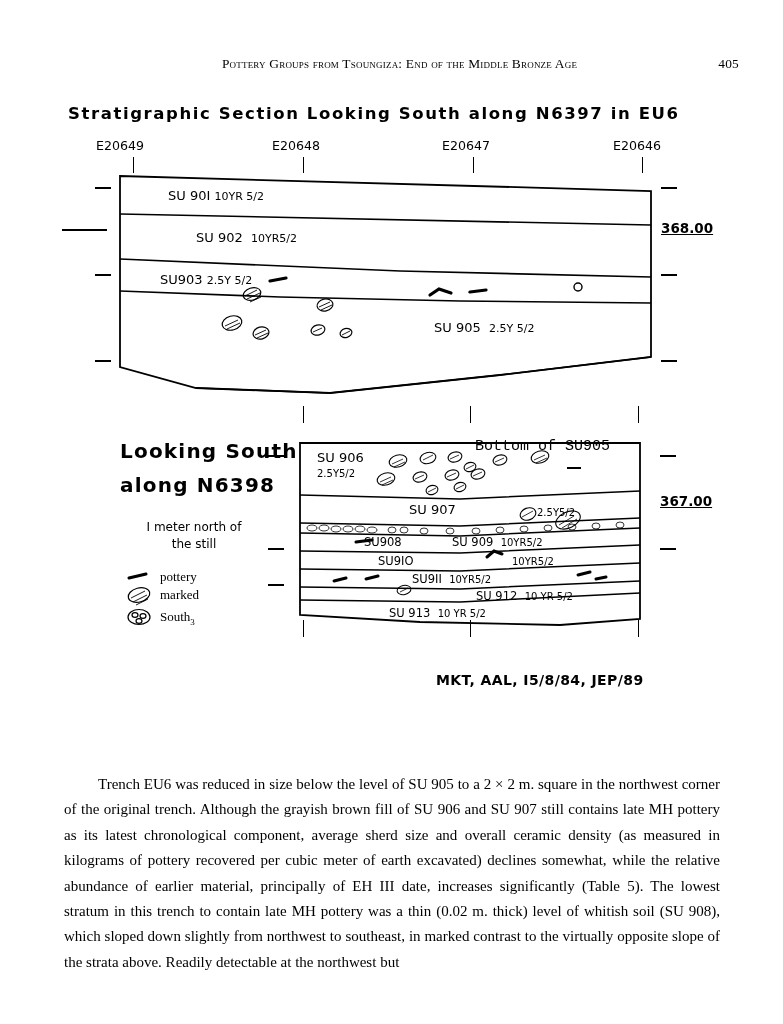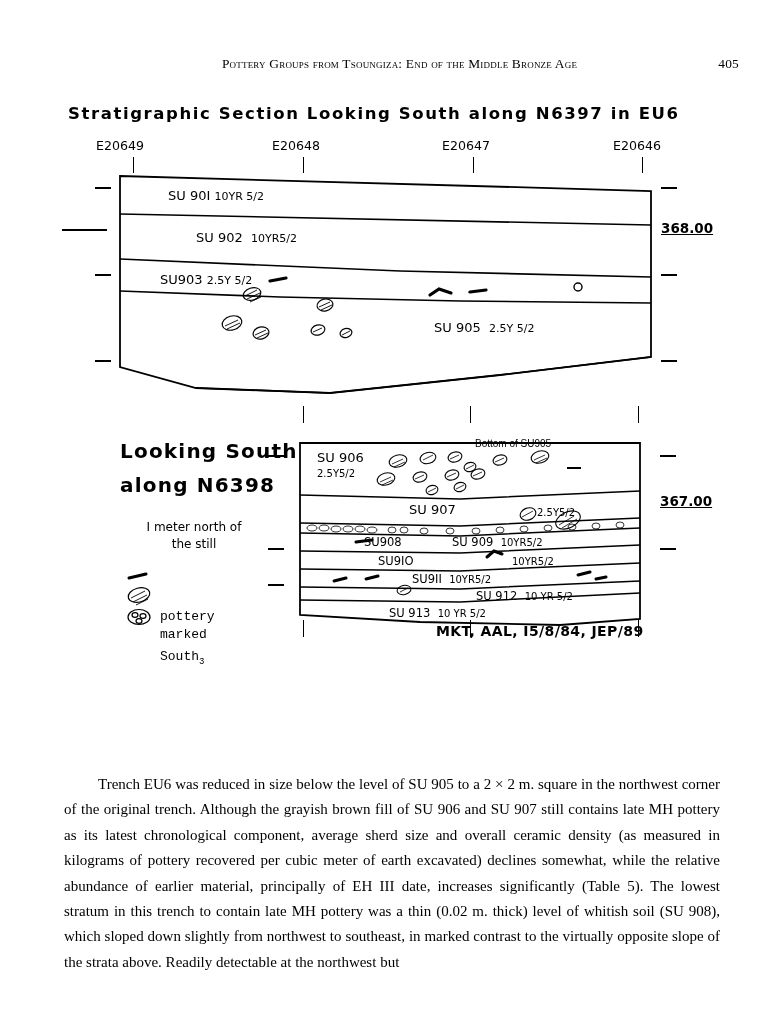--- a/index.html
+++ b/index.html
@@ -90,46 +90,45 @@
     font-size: 13px;
     white-space: nowrap;
   }
   .sulabel .munsell {
     font-size: 11px;
   }
   .sulabel.small { font-size: 11.5px; }
   .sulabel.small .munsell { font-size: 10px; }
   .note {
     position: absolute;
-    font-family: Liberation Sans, sans-serif;
-    font-size: 10px;
+    font-family: Liberation Mono, monospace;
+    font-size: 15px;
     white-space: nowrap;
     text-align: right;
   }
   .side-title {
     position: absolute;
     font-family: "DejaVu Sans", sans-serif;
     font-weight: bold;
     font-size: 20px;
     letter-spacing: 1.2px;
     white-space: nowrap;
   }
   .side-sub {
     position: absolute;
     font-family: "DejaVu Sans", sans-serif;
     font-size: 12px;
     white-space: nowrap;
     text-align: center;
   }
   .legend-text {
     position: absolute;
-    font-family: Liberation Mono, monospace;
+    font-family: Liberation Serif, serif;
     font-size: 13px;
     white-space: nowrap;
-    margin-top: 40px;
   }
   .credit {
     position: absolute;
     font-family: "DejaVu Sans", sans-serif;
     font-weight: bold;
     font-size: 14px;
     letter-spacing: 0.4px;
     white-space: nowrap;
   }
   .fig-caption {
@@ -400,19 +399,19 @@
       <span>SU 913</span>
       &nbsp;<span class="munsell">10 YR 5/2</span>
     </div>
 
     <div class="legend-text" style="left:160px; top:474px;">pottery</div>
     <div class="legend-text" style="left:160px; top:492px;">marked</div>
     <div class="legend-text" style="left:160px; top:514px;">
       <span>South</span><sub style="font-size:9px;">3</sub>
     </div>
 
-    <div class="credit" style="left:436px; top:528px;">MKT, AAL, I5/8/84, JEP/89</div>
+    <div class="credit" style="left:436px; top:577px;">MKT, AAL, I5/8/84, JEP/89</div>
   </div>
 
 
   <p class="bodytext">Trench EU6 was reduced in size below the level of SU 905 to a 2 × 2 m. square in the northwest corner of the original trench. Although the grayish brown fill of SU 906 and SU 907 still contains late MH pottery as its latest chronological component, average sherd size and overall ceramic density (as measured in kilograms of pottery recovered per cubic meter of earth excavated) declines somewhat, while the relative abundance of earlier material, principally of EH III date, increases significantly (Table 5). The lowest stratum in this trench to contain late MH pottery was a thin (0.02 m. thick) level of whitish soil (SU 908), which sloped down slightly from northwest to southeast, in marked contrast to the virtually opposite slope of the strata above. Readily detectable at the northwest but</p>
 
 </div>
 
 </body></html>

